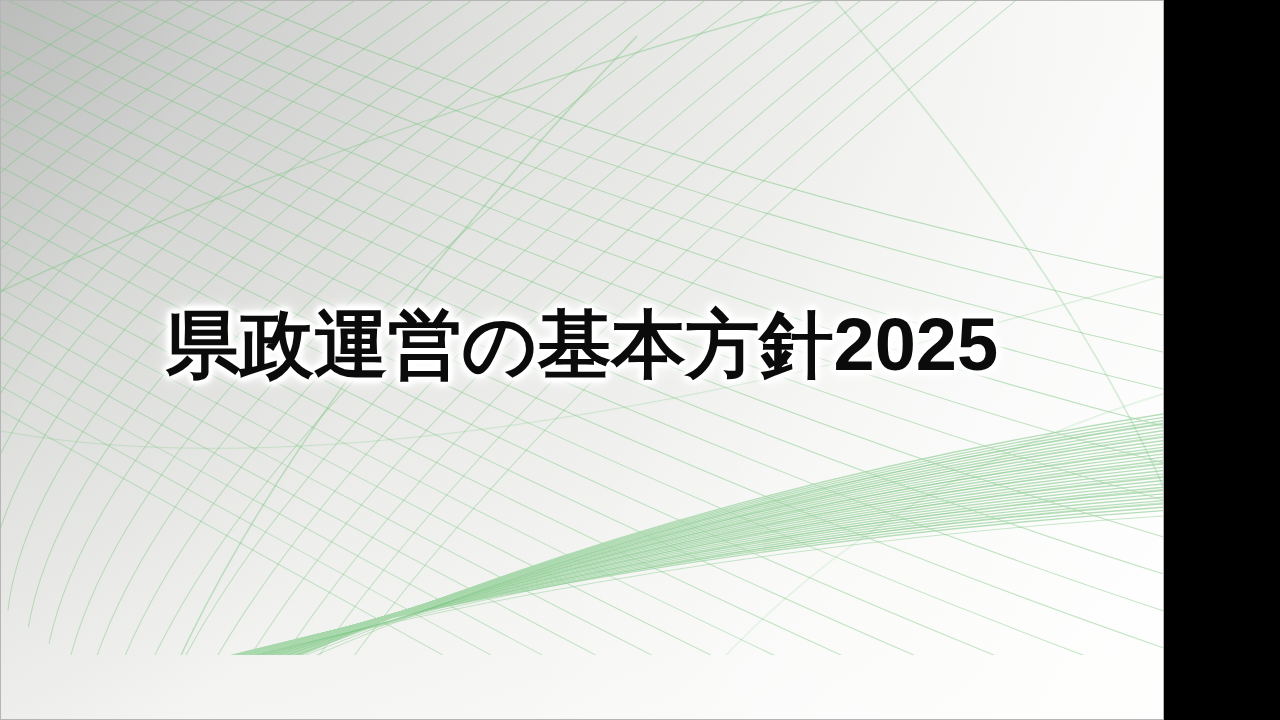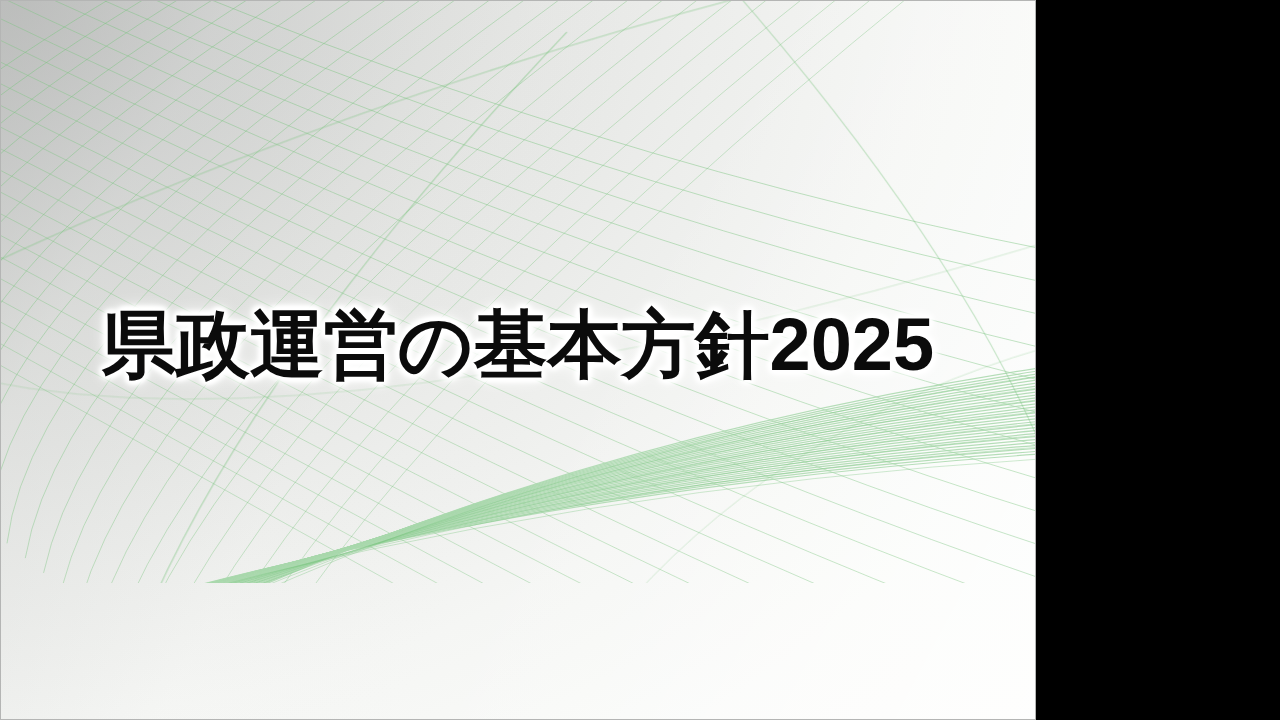--- a/index.html
+++ b/index.html
@@ -3,21 +3,21 @@
 <meta charset="utf-8">
 <title>Slide</title>
 <style>
   html, body {
     margin: 0;
     padding: 0;
     background: #000;
   }
   #slide {
     position: relative;
-    width: 1036px;
+    width: 1164px;
     height: 720px;
     overflow: hidden;
     background: #fef9c3;
     font-family: "Liberation Sans", "DejaVu Sans", sans-serif;
     box-sizing: border-box;
     padding-left: 8px;
   }
   
   #bg-gradient {
     position: absolute;

